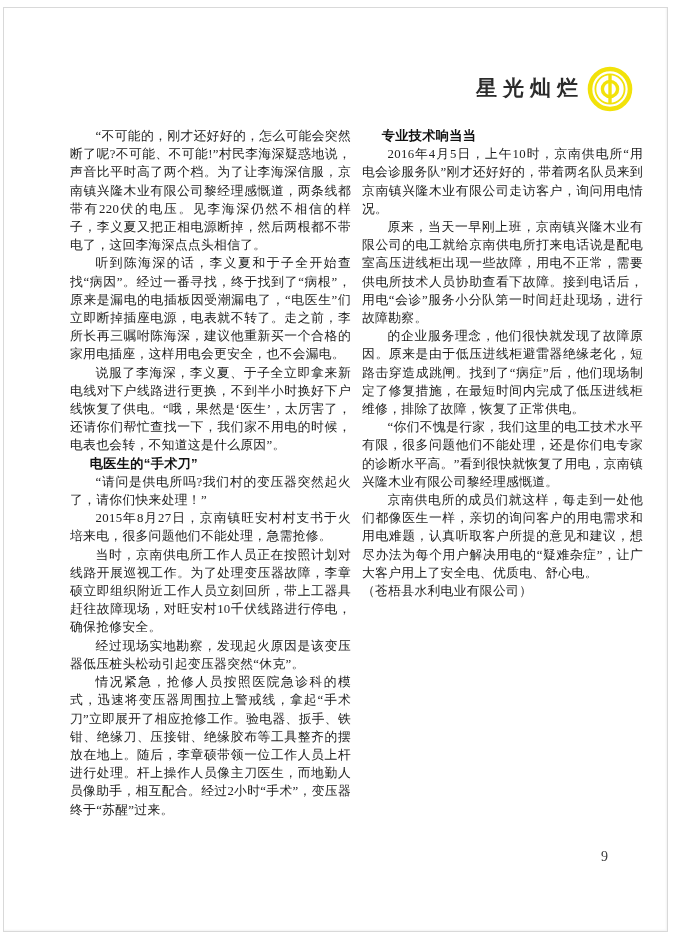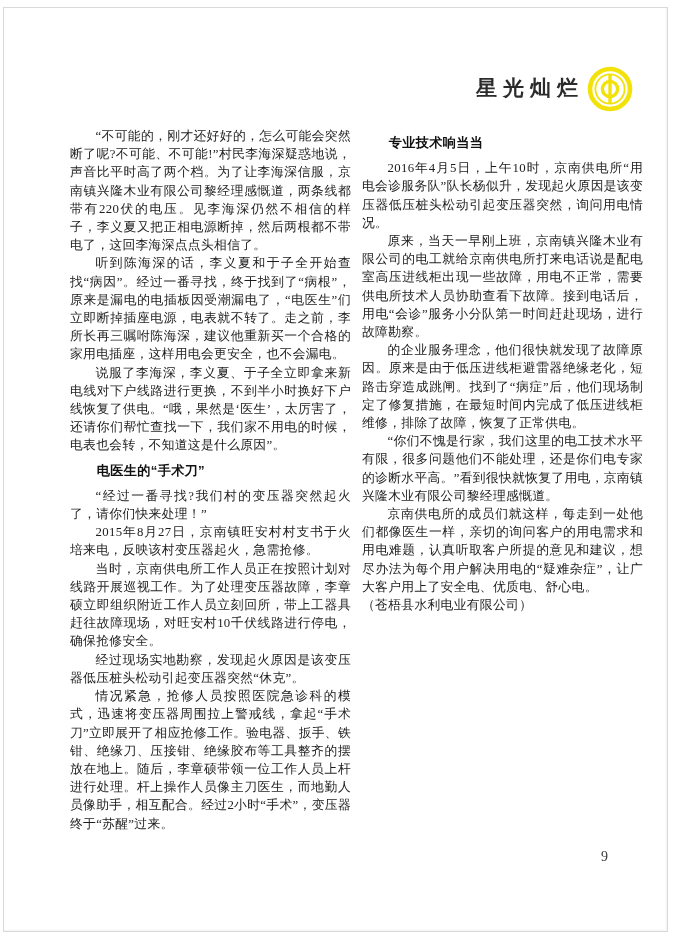--- a/index.html
+++ b/index.html
@@ -24,21 +24,21 @@
   }
   .col{
     position:absolute;top:127px;width:281px;
     font-size:12.8px;line-height:18.2px;letter-spacing:0.3px;
     color:#1d1d1d;text-align:justify;
   }
   .col-left{left:70px;}
   .col-right{left:362px;}
   .col p.para{margin:0;text-indent:2em;}
   .col h3.heading{
-    margin:7px;font-size:13.2px;line-height:18.2px;text-indent:1.5em;
+    margin:0;font-size:13.2px;line-height:18.2px;text-indent:1.5em;
     font-family:"Liberation Sans","DejaVu Sans",sans-serif;
     font-weight:bold;color:#111;letter-spacing:0.3px;
   }
   .col p.attribution{margin:0;text-indent:0;text-align:left;padding-right:2.2em;}
   .page-number{
     position:absolute;left:601px;top:849px;
     font-size:14px;color:#3a3a3a;
   }
 </style>
 </head>
@@ -55,30 +55,30 @@
     <circle cx="23" cy="23" r="7.6" fill="none" stroke="currentColor" stroke-width="3.4"></circle>
     <line x1="23" y1="8.6" x2="23" y2="37.4" stroke="currentColor" stroke-width="3.4"></line>
   </svg>
 </div>
 
 <div class="col col-left">
     <p class="para">“不可能的，刚才还好好的，怎么可能会突然断了呢?不可能、不可能!”村民李海深疑惑地说，声音比平时高了两个档。为了让李海深信服，京南镇兴隆木业有限公司黎经理感慨道，两条线都带有220伏的电压。见李海深仍然不相信的样子，李义夏又把正相电源断掉，然后两根都不带电了，这回李海深点点头相信了。</p>
     <p class="para">听到陈海深的话，李义夏和于子全开始查找“病因”。经过一番寻找，终于找到了“病根”，原来是漏电的电插板因受潮漏电了，“电医生”们立即断掉插座电源，电表就不转了。走之前，李所长再三嘱咐陈海深，建议他重新买一个合格的家用电插座，这样用电会更安全，也不会漏电。</p>
     <p class="para">说服了李海深，李义夏、于子全立即拿来新电线对下户线路进行更换，不到半小时换好下户线恢复了供电。“哦，果然是‘医生’，太厉害了，还请你们帮忙查找一下，我们家不用电的时候，电表也会转，不知道这是什么原因”。</p>
     <h3 class="heading">电医生的“手术刀”</h3>
-    <p class="para">“经过一番寻找?我们村的变压器突然起火了，请你们快来处理！”</p>
-    <p class="para">2015年8月27日，京南镇旺安村村支书于火培来电，反映该村变压器起火，急需抢修。</p>
+    <p class="para">“请问是供电所吗?我们村的变压器突然起火了，请你们快来处理！”</p>
+    <p class="para">2015年8月27日，京南镇旺安村村支书于火培来电，很多问题他们不能处理，急需抢修。</p>
     <p class="para">当时，京南供电所工作人员正在按照计划对线路开展巡视工作。为了处理变压器故障，李章硕立即组织附近工作人员立刻回所，带上工器具赶往故障现场，对旺安村10千伏线路进行停电，确保抢修安全。</p>
     <p class="para">经过现场实地勘察，发现起火原因是该变压器低压桩头松动引起变压器突然“休克”。</p>
     <p class="para">情况紧急，抢修人员按照医院急诊科的模式，迅速将变压器周围拉上警戒线，拿起“手术刀”立即展开了相应抢修工作。验电器、扳手、铁钳、绝缘刀、压接钳、绝缘胶布等工具整齐的摆放在地上。随后，李章硕带领一位工作人员上杆进行处理。杆上操作人员像主刀医生，而地勤人员像助手，相互配合。经过2小时“手术”，变压器终于“苏醒”过来。</p>
   </div>
 
 <div class="col col-right">
     <h3 class="heading">专业技术响当当</h3>
-    <p class="para">2016年4月5日，上午10时，京南供电所“用电会诊服务队”队长杨似升，发现起火原因是该变压器低压桩头松动引起变压器突然，询问用电情况。</p>
+    <p class="para">2016年4月5日，上午10时，京南供电所“用电会诊服务队”刚才还好好的，带着两名队员来到京南镇兴隆木业有限公司走访客户，询问用电情况。</p>
     <p class="para">原来，当天一早刚上班，京南镇兴隆木业有限公司的电工就给京南供电所打来电话说是配电室高压进线柜出现一些故障，用电不正常，需要供电所技术人员协助查看下故障。接到电话后，用电“会诊”服务小分队第一时间赶赴现场，进行故障勘察。</p>
     <p class="para">的企业服务理念，他们很快就发现了故障原因。原来是由于低压进线柜避雷器绝缘老化，短路击穿造成跳闸。找到了“病症”后，他们现场制定了修复措施，在最短时间内完成了低压进线柜维修，排除了故障，恢复了正常供电。</p>
     <p class="para">“你们不愧是行家，我们这里的电工技术水平有限，很多问题他们不能处理，还是你们电专家的诊断水平高。”看到很快就恢复了用电，京南镇兴隆木业有限公司黎经理感慨道。</p>
     <p class="para">京南供电所的成员们就这样，每走到一处他们都像医生一样，亲切的询问客户的用电需求和用电难题，认真听取客户所提的意见和建议，想尽办法为每个用户解决用电的“疑难杂症”，让广大客户用上了安全电、优质电、舒心电。</p>
     <p class="para attribution">（苍梧县水利电业有限公司）</p>
   </div>
 
 <div class="page-number">9</div>
 
 </body></html>

